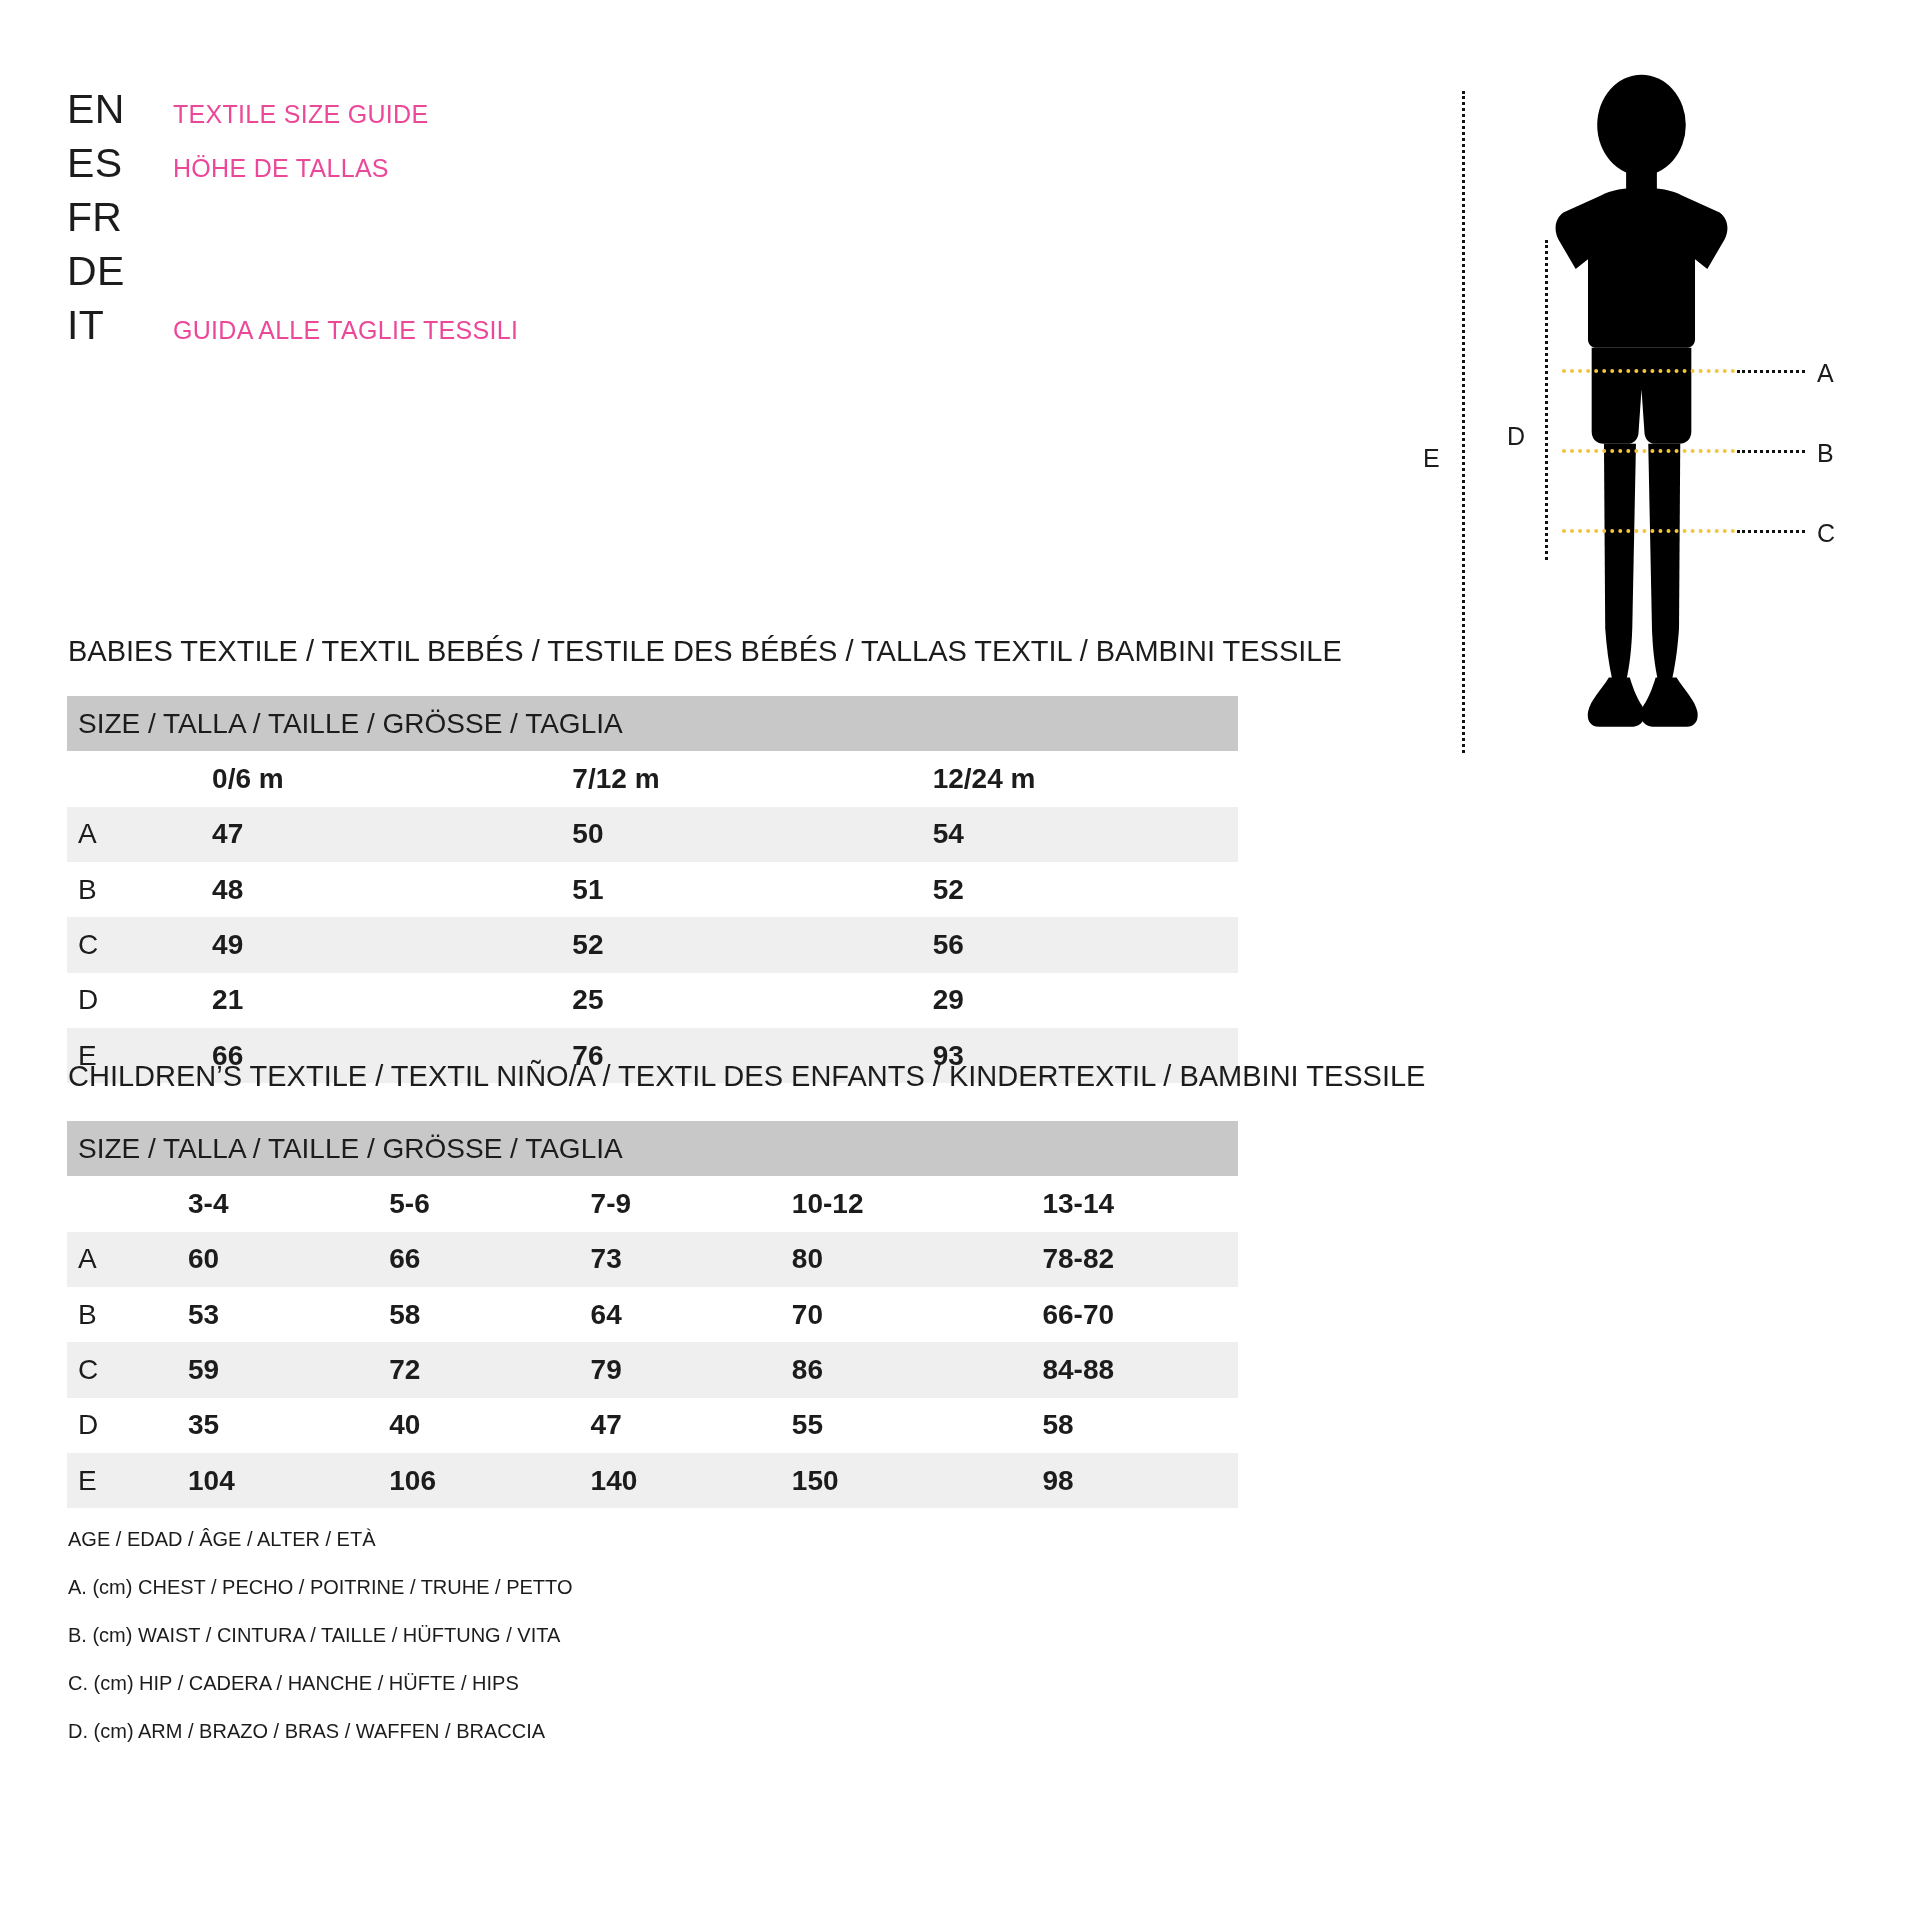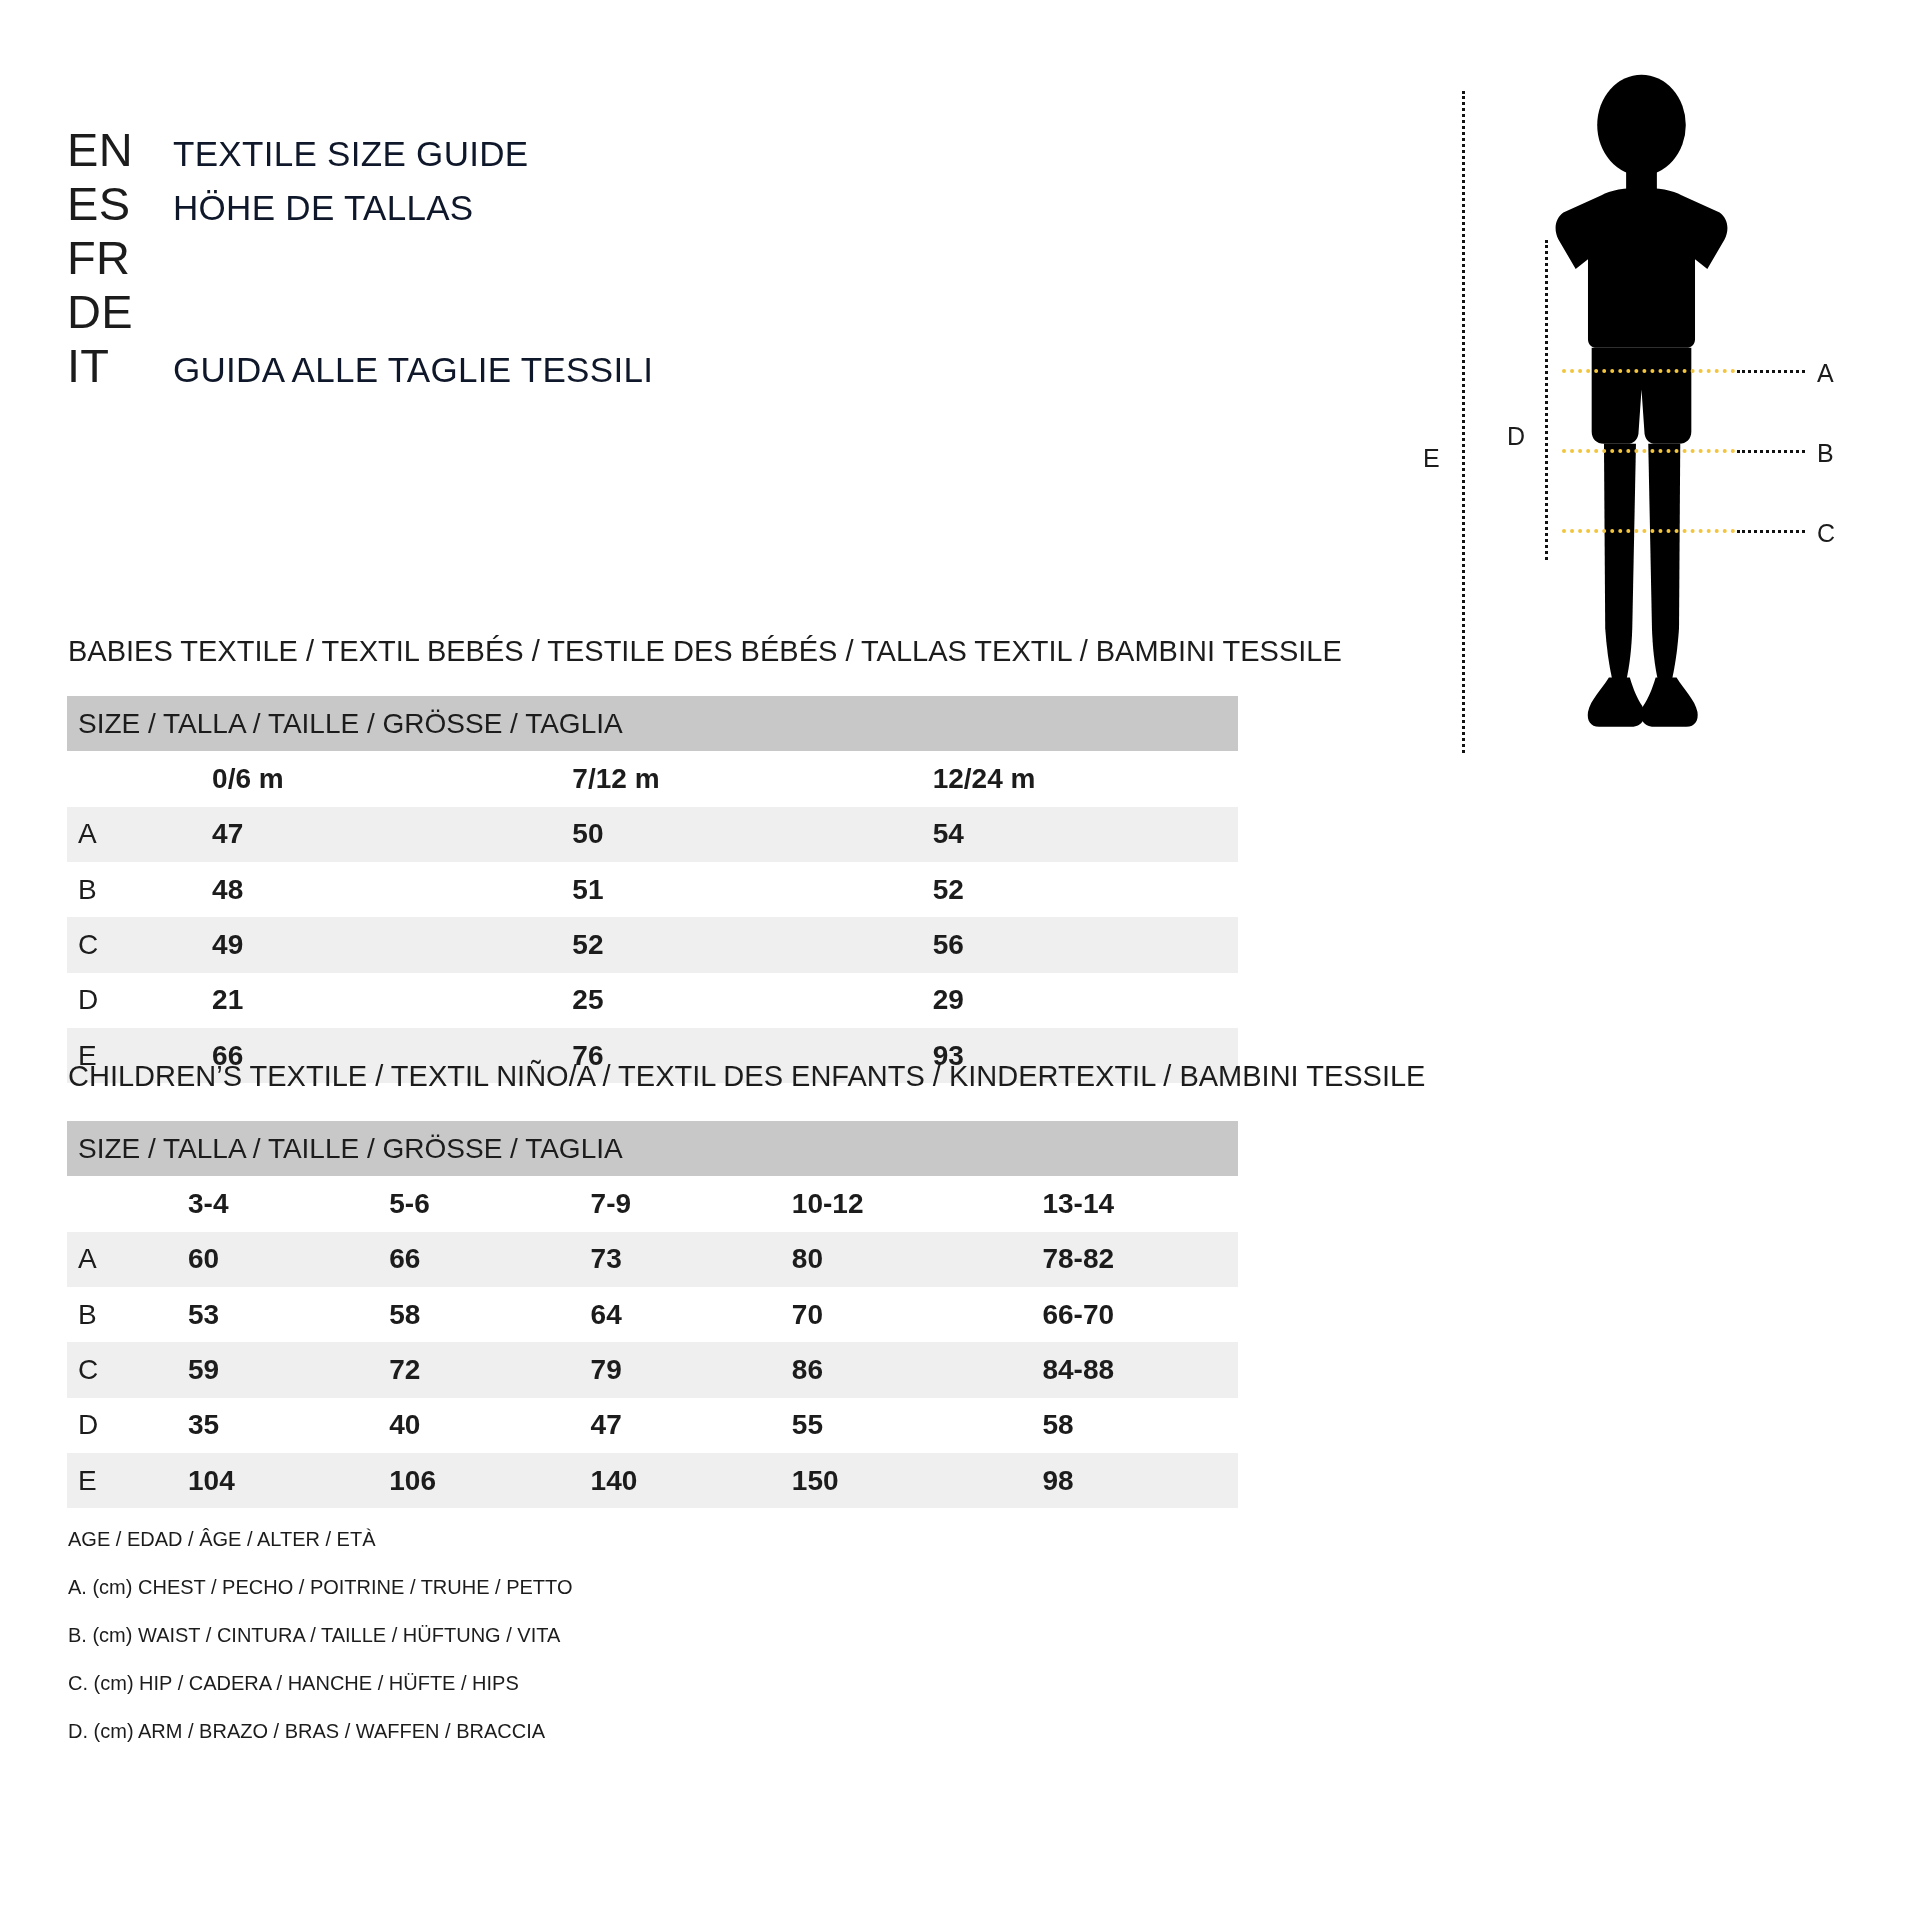--- a/index.html
+++ b/index.html
@@ -29,29 +29,28 @@
     top: 86px;
     width: 1171px;
   }
   .title-row {
     display: flex;
     align-items: baseline;
     height: 54px;
   }
   .title-lang {
     width: 106px;
-    font-size: 47px;
+    font-size: 41px;
     letter-spacing: 0.3px;
     color: #1c1c1c;
-    margin-top: 36px;
   }
   .title-text {
-    font-size: 35px;
+    font-size: 25px;
     letter-spacing: 0.3px;
-    color: #0f172a;
+    color: #ec4899;
     white-space: nowrap;
   }
 
   
   .figure {
     position: absolute;
     left: 1386px;
     top: 74px;
     width: 487px;
     height: 696px;

